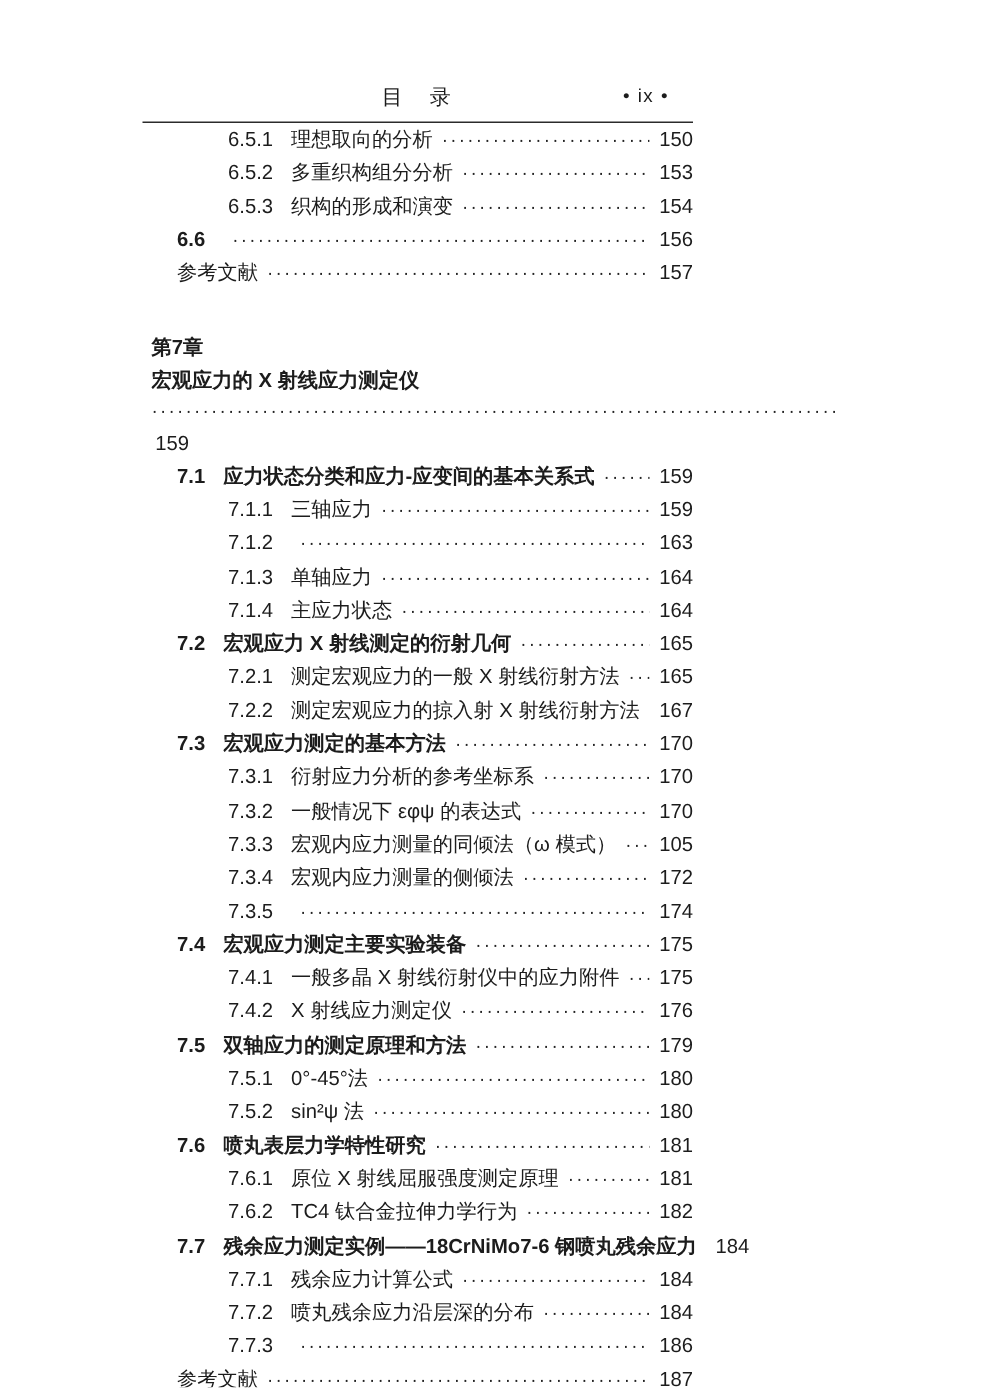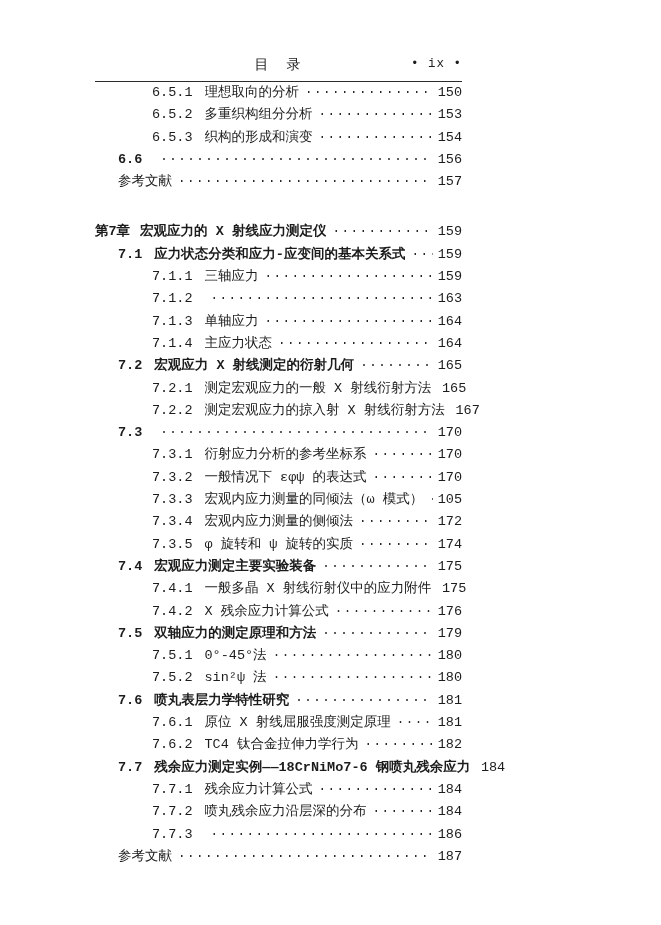--- a/index.html
+++ b/index.html
@@ -7,59 +7,59 @@
     padding: 0;
     background: #ffffff;
   }
   .page {
     position: relative;
     width: 557px;
     height: 925px;
     box-sizing: border-box;
     background: #ffffff;
     padding: 56px 95px 0 95px;
-    font-family: Liberation Mono, monospace;
+    font-family: Liberation Sans, sans-serif;
     color: #1c1c1c;
     overflow: hidden;
   }
   .header-inner {
     position: relative;
     height: 20px;
     font-size: 14px;
   }
   .header-title {
     position: absolute;
     left: 50%;
     transform: translateX(-50%);
     letter-spacing: 2px;
     white-space: nowrap;
   }
   .header-page-marker {
     position: absolute;
-    right: 0;
+    right: 16px;
     top: 1px;
     font-size: 12.5px;
     letter-spacing: 1px;
     white-space: nowrap;
   }
   .header-rule {
     margin-top: 5px;
     border-bottom: 1.2px solid #2b2b2b;
   }
   .toc {
   }
   .toc-row {
     display: flex;
     align-items: baseline;
     line-height: 21.3px;
     font-size: 13.5px;
     white-space: nowrap;
   }
   .toc-row.gap-before { margin-top: 28px; }
-  .level-chapter    { padding-left: 0; }
+  .level-chapter    { padding-left: 0; flex-direction: column; }
   .level-section    { padding-left: 23px; }
   .level-ref        { padding-left: 23px; }
   .level-subsection { padding-left: 57px; }
   .toc-row.bold .num,
   .toc-row.bold .title { font-weight: bold; }
   .num {
     margin-right: 12px;
     flex: 0 0 auto;
   }
   .level-chapter .num { margin-right: 10px; }
@@ -173,20 +173,21 @@
         <span class="pagenum">165</span>
       </div>
       <div class="toc-row level-subsection">
         <span class="num">7.2.2</span>
         <span class="title">测定宏观应力的掠入射 X 射线衍射方法</span>
         <span class="leader">························································································································</span>
         <span class="pagenum">167</span>
       </div>
       <div class="toc-row level-section bold">
         <span class="num">7.3</span>
+        <span class="title">宏观应力测定的基本方法</span>
         <span class="leader">························································································································</span>
         <span class="pagenum">170</span>
       </div>
       <div class="toc-row level-subsection">
         <span class="num">7.3.1</span>
         <span class="title">衍射应力分析的参考坐标系</span>
         <span class="leader">························································································································</span>
         <span class="pagenum">170</span>
       </div>
       <div class="toc-row level-subsection">
@@ -202,39 +203,38 @@
         <span class="pagenum">105</span>
       </div>
       <div class="toc-row level-subsection">
         <span class="num">7.3.4</span>
         <span class="title">宏观内应力测量的侧倾法</span>
         <span class="leader">························································································································</span>
         <span class="pagenum">172</span>
       </div>
       <div class="toc-row level-subsection">
         <span class="num">7.3.5</span>
-        <span class="title">φ 旋转和 ψ 旋转的实质</span>
         <span class="leader">························································································································</span>
         <span class="pagenum">174</span>
       </div>
       <div class="toc-row level-section bold">
         <span class="num">7.4</span>
         <span class="title">宏观应力测定主要实验装备</span>
         <span class="leader">························································································································</span>
         <span class="pagenum">175</span>
       </div>
       <div class="toc-row level-subsection">
         <span class="num">7.4.1</span>
         <span class="title">一般多晶 X 射线衍射仪中的应力附件</span>
         <span class="leader">························································································································</span>
         <span class="pagenum">175</span>
       </div>
       <div class="toc-row level-subsection">
         <span class="num">7.4.2</span>
-        <span class="title">X 残余应力计算公式</span>
+        <span class="title">X 射线应力测定仪</span>
         <span class="leader">························································································································</span>
         <span class="pagenum">176</span>
       </div>
       <div class="toc-row level-section bold">
         <span class="num">7.5</span>
         <span class="title">双轴应力的测定原理和方法</span>
         <span class="leader">························································································································</span>
         <span class="pagenum">179</span>
       </div>
       <div class="toc-row level-subsection">

